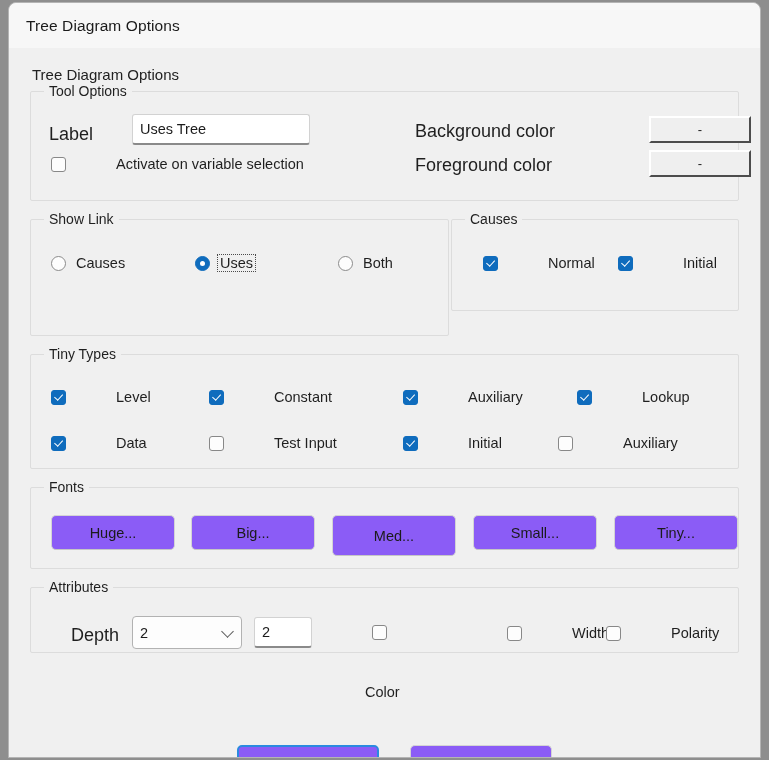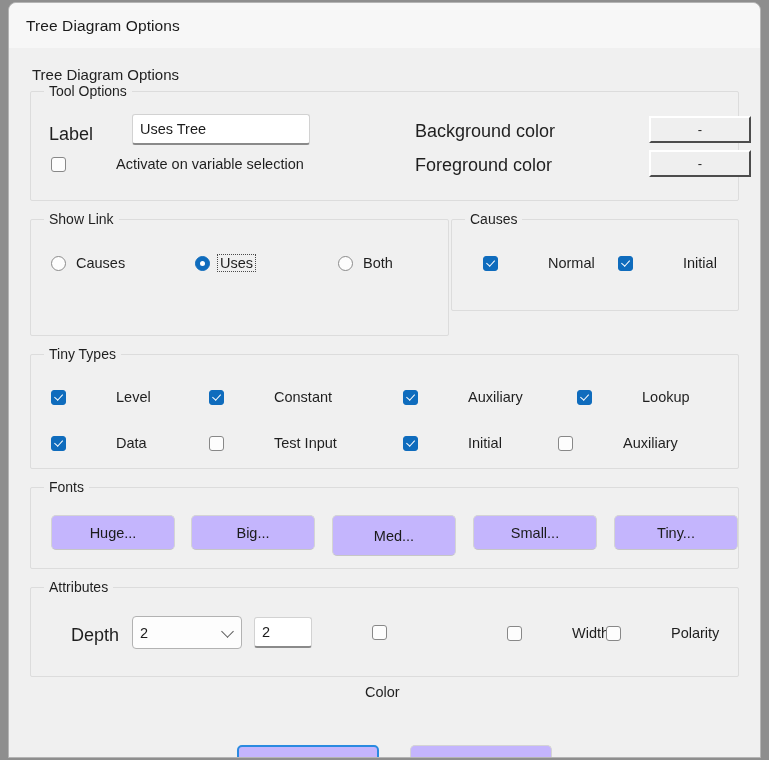--- a/index.html
+++ b/index.html
@@ -74,21 +74,21 @@
     color: #1f1f1f;
     line-height: 16px;
     white-space: nowrap;
   }
 
   #grp-tool      { height: 110px; padding-left: 32px; }
   #grp-showlink  { height: 117px;  width: 419px; float: left; padding-left: 8px; }
   #grp-causes    { height: 92px;  width: 288px; float: right; }
   #grp-types     { height: 115px; clear: both; }
   #grp-fonts     { height: 82px;  }
-  #grp-attrs     { height: 90px;  }
+  #grp-attrs     { height: 66px;  }
 
   .row-gap { height: 18px; clear: both; }
 
   
   .field-label {
     font-size: 18px;
     color: #1f1f1f;
   }
 
   .textfield {
@@ -196,21 +196,21 @@
     display: flex;
     align-items: center;
     justify-content: center;
     font-size: 13px;
     color: #1b1b1b;
     cursor: default;
   }
 
   
   .lbtn {
-    background: #c4b5fd;
+    background: #8b5cf6;
     border: 1px solid #d4d4d4;
     border-bottom-color: #c6c6c6;
     border-radius: 5px;
     font-size: 14.5px;
     color: #1b1b1b;
     display: flex;
     align-items: center;
     justify-content: center;
     cursor: default;
     font-family: "Liberation Sans", sans-serif;

